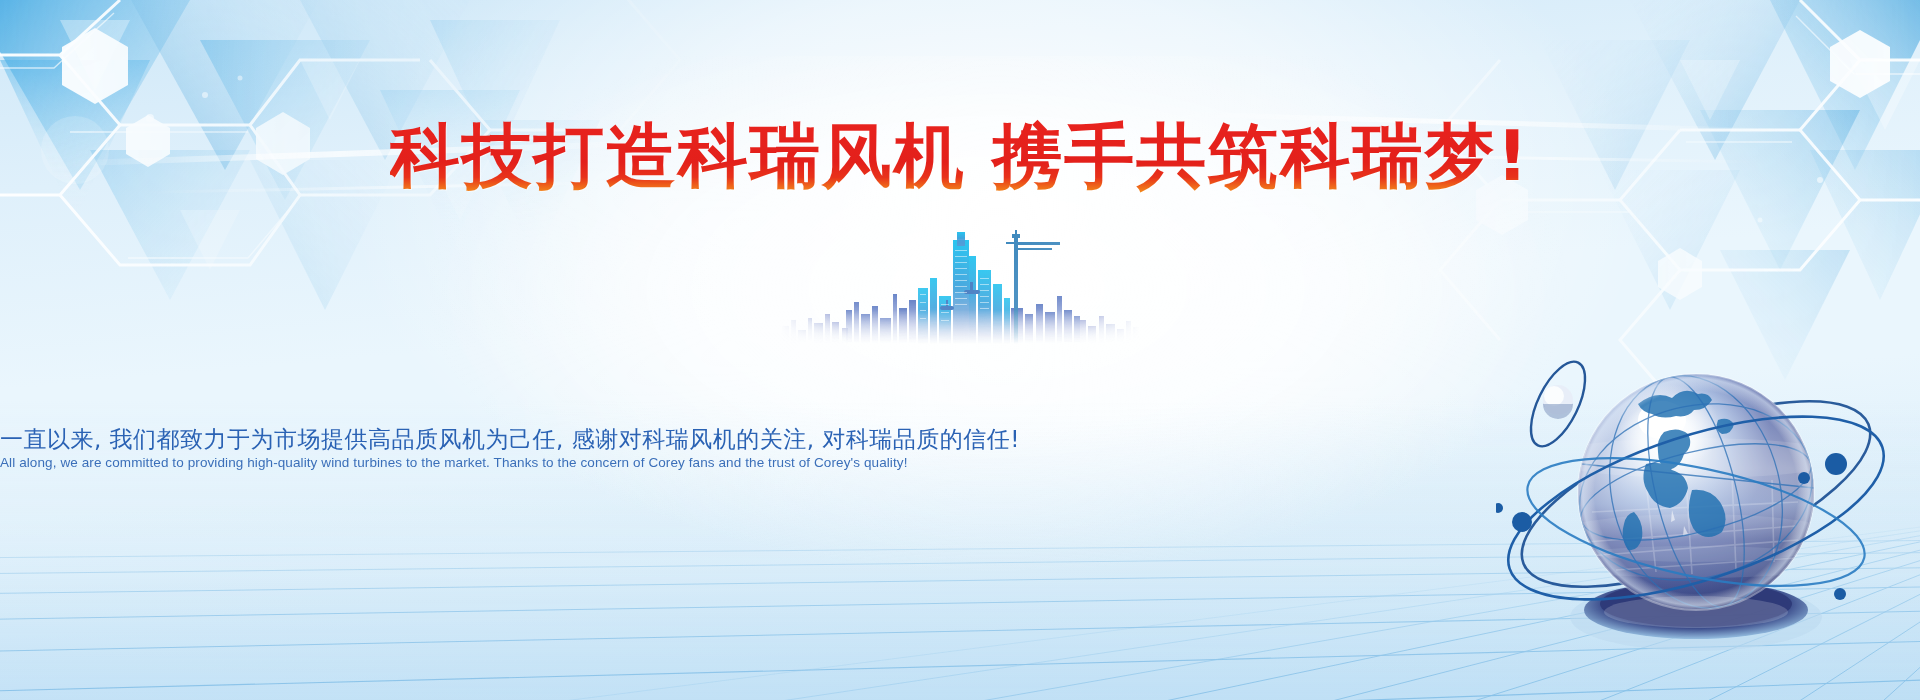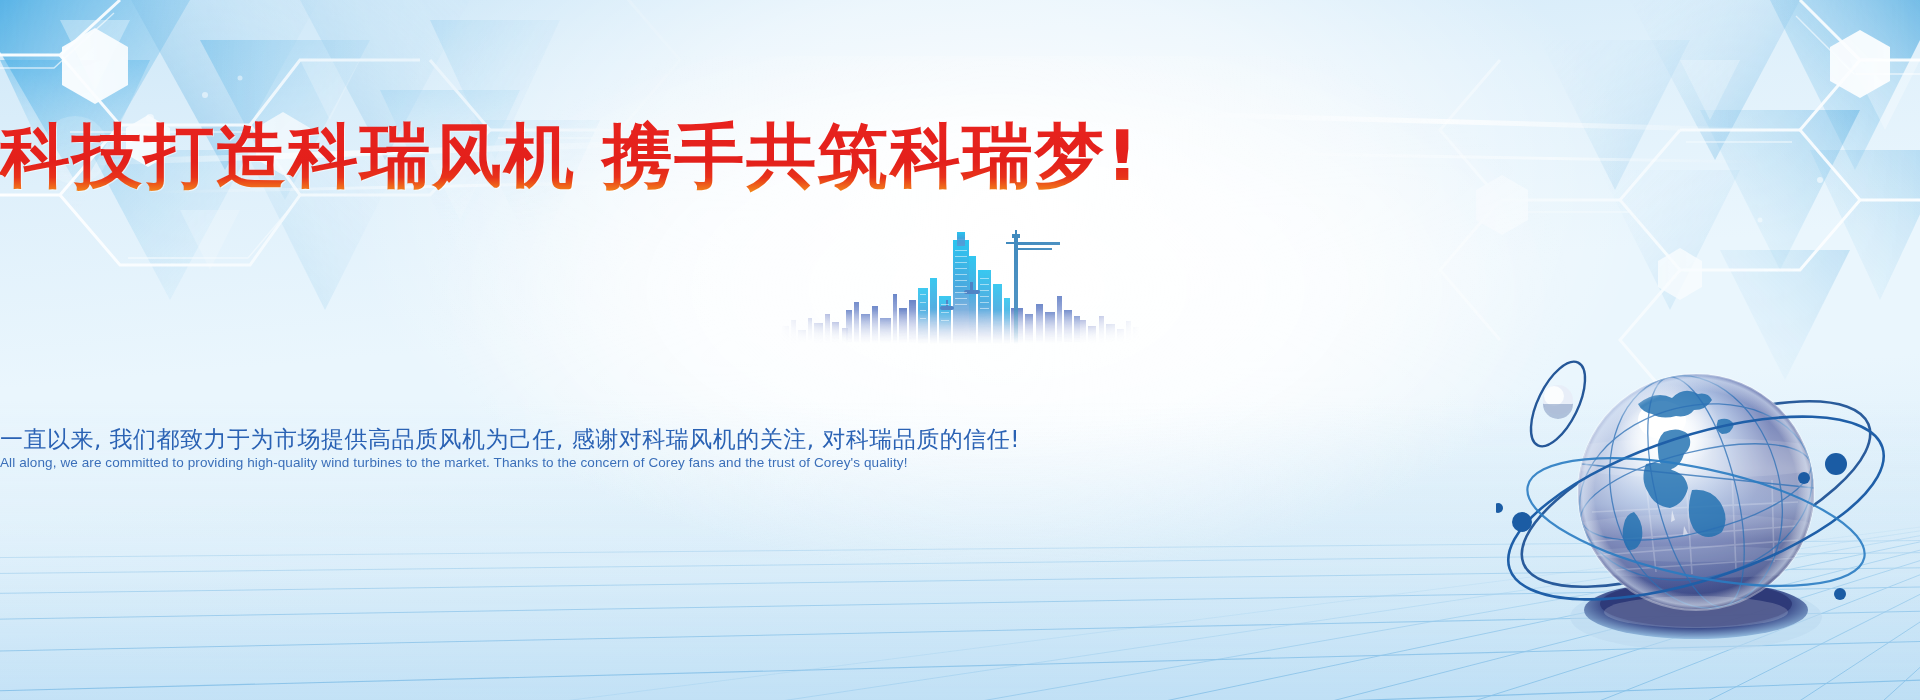--- a/index.html
+++ b/index.html
@@ -29,21 +29,21 @@
   .grid-floor{position:absolute;left:0;right:0;bottom:0;height:260px;overflow:hidden;}
   .grid-floor svg{position:absolute;left:0;bottom:0;}
 
   
   .tech{position:absolute;top:0;}
   .tech.left{left:0;}
   .tech.right{right:0;}
 
   
   #headline-wrap{
-    position:absolute;left:0;right:0;top:118px;
+    position:absolute;left:0;right:0;top:118px;text-align:center;
   }
   #headline{
     display:inline-block;
     font-family:"DejaVu Sans","Liberation Sans",sans-serif;
     font-weight:bold;
     font-size:70px;
     line-height:76px;
     letter-spacing:2px;
     background:linear-gradient(to bottom,#e8231e 0%,#e3201b 58%,#e8321a 78%,#f2861b 97%,#f59a1a 100%);
     -webkit-background-clip:text;background-clip:text;

